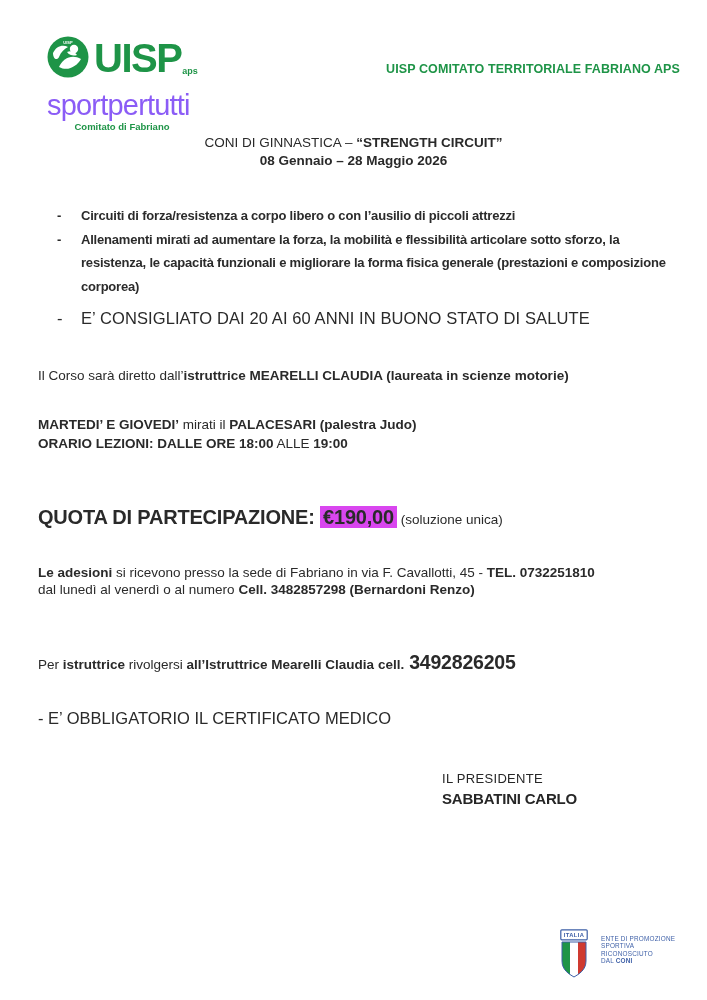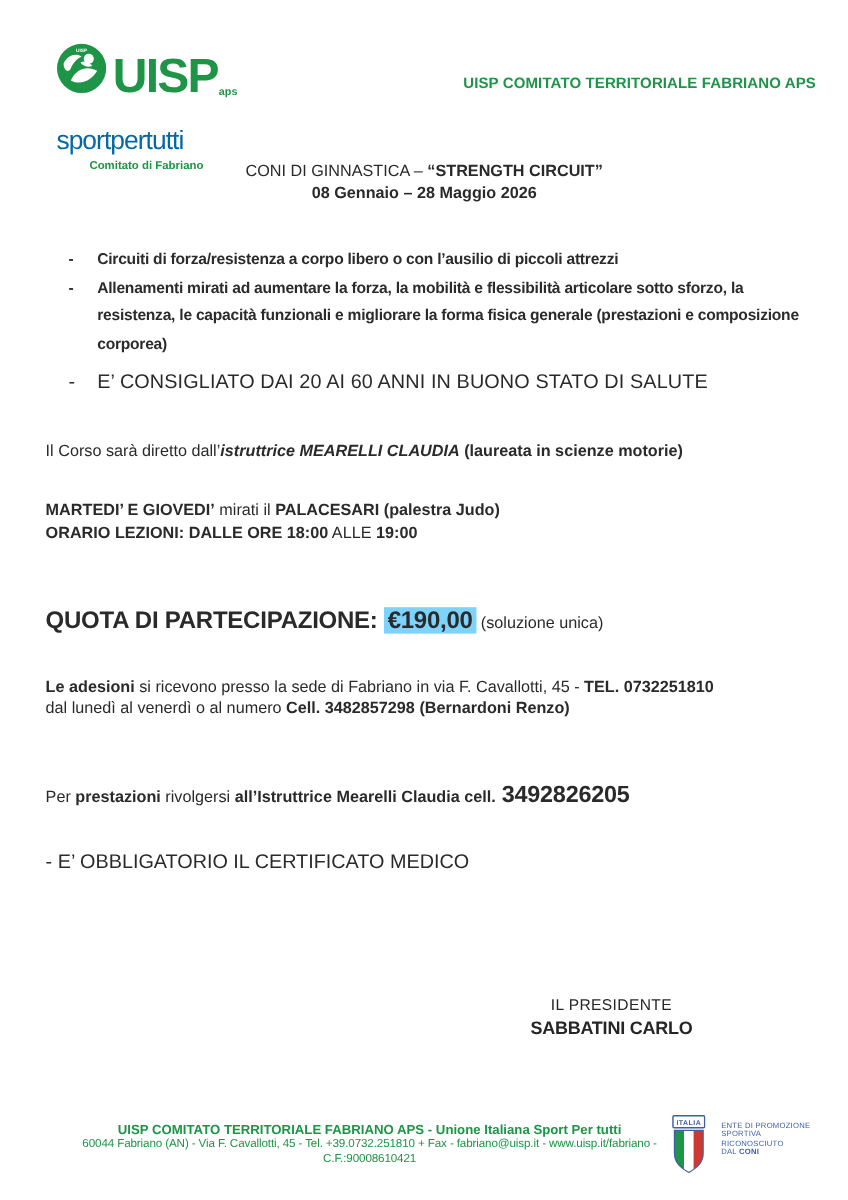--- a/index.html
+++ b/index.html
@@ -3,52 +3,52 @@
 <meta charset="utf-8">
 <style>
   html,body{margin:0;padding:0;background:#fff;}
   .page{
     position:relative;width:707px;height:1000px;background:#ffffff;
     font-family:"Liberation Sans",sans-serif;color:#262626;overflow:hidden;
   }
   
   .logo-block{position:absolute;left:47px;top:36px;width:152px;}
   .logo-row{display:flex;align-items:flex-start;gap:5px;}
-  .uisp-word{font-size:40px;font-weight:bold;color:#1e9447;line-height:57px;letter-spacing:-1.5px;}
+  .uisp-word{font-size:40px;font-weight:bold;color:#1e9447;line-height:44px;letter-spacing:-1.5px;}
   .uisp-word .aps{font-size:9px;font-weight:bold;letter-spacing:0;vertical-align:-2px;margin-left:1px;}
-  .tagline{font-size:22px;color:#0369a1;line-height:26px;letter-spacing:-0.8px;margin-top:-1px;}
+  .tagline{font-size:29px;color:#8b5cf6;line-height:26px;letter-spacing:-0.8px;margin-top:-1px;}
   .comitato{font-size:9.5px;font-weight:bold;color:#1e9447;text-align:center;margin-top:3px;width:150px;}
   .org-title{position:absolute;top:62px;right:27px;font-size:12.5px;font-weight:bold;color:#1e9447;letter-spacing:0.1px;}
   
   .doc-title{position:absolute;top:134px;left:0;right:0;text-align:center;font-size:13.5px;line-height:17.5px;color:#2a2a2a;}
   .doc-title .b{font-weight:bold;}
   
   .bullet-list{position:absolute;top:204px;left:57px;width:614px;}
   .bullet{display:flex;font-weight:bold;font-size:13px;line-height:23.5px;letter-spacing:-0.2px;color:#2b2b2b;}
   .bullet .dash{width:24px;flex:none;}
   .bullet .btxt{width:590px;}
   
   .advice{position:absolute;top:309px;left:57px;display:flex;font-size:16.5px;letter-spacing:0.1px;white-space:nowrap;color:#2a2a2a;}
   .advice .dash{width:24px;flex:none;}
   
   .para{position:absolute;left:38px;font-size:13.5px;white-space:nowrap;color:#2a2a2a;}
   .b{font-weight:bold;}
-  .bi{font-weight:bold;font-style:italic;}
+  .bi{font-weight:bold;}
   .p-corso{top:368px;}
   .p-days{top:417px;}
   .p-hours{top:436px;}
   .p-quota{top:506px;font-size:20px;font-weight:bold;letter-spacing:-0.2px;}
-  .p-quota .amount{background:#7dd3fc;padding:0 3px;}
+  .p-quota .amount{background:#d946ef;padding:0 3px;}
   .p-quota .note{font-size:13.5px;font-weight:normal;letter-spacing:0;}
   .p-adesioni{top:565px;white-space:normal;width:640px;line-height:16.5px;}
   .p-info{top:651px;}
   .p-info .phone{font-size:19.5px;font-weight:bold;margin-left:5px;letter-spacing:-0.2px;}
   .p-medical{top:709px;font-size:16.5px;}
   
-  .signature{position:absolute;left:442px;top:830px;text-align:center;}
+  .signature{position:absolute;left:442px;top:771px;}
   .sig-role{font-size:13px;letter-spacing:0.3px;}
   .sig-name{font-size:15px;font-weight:bold;margin-top:4px;letter-spacing:-0.2px;}
   
   .footer-text{position:absolute;top:936px;left:58px;width:500px;text-align:center;color:#1e9447;}
   .footer-l1{font-size:11px;font-weight:bold;line-height:12px;}
   .footer-l2{font-size:9.7px;line-height:12px;letter-spacing:-0.1px;}
   .shield{position:absolute;left:560px;top:929px;}
   .coni-text{position:absolute;left:601px;top:935px;font-size:6.4px;line-height:7.3px;color:#3d5fa7;letter-spacing:0.2px;}
   .coni-text .b{font-weight:bold;}
 </style>
@@ -113,34 +113,30 @@
   <div class="para p-quota">
     <span>QUOTA DI PARTECIPAZIONE: </span><span class="amount">€190,00</span><span class="note"> (soluzione unica)</span>
   </div>
 
   <div class="para p-adesioni">
     <div><span class="b">Le adesioni</span><span> si ricevono presso la sede di Fabriano in via F. Cavallotti, 45 - </span><span class="b">TEL. 0732251810</span></div>
     <div><span>dal lunedì al venerdì o al numero </span><span class="b">Cell. 3482857298 (Bernardoni Renzo)</span></div>
   </div>
 
   <div class="para p-info">
-    <span>Per </span><span class="b">prestazioni</span><span> rivolgersi </span><span class="b">all’Istruttrice Mearelli Claudia cell.</span><span class="phone">3492826205</span>
+    <span>Per </span><span class="b">istruttrice</span><span> rivolgersi </span><span class="b">all’Istruttrice Mearelli Claudia cell.</span><span class="phone">3492826205</span>
   </div>
 
   <div class="para p-medical">- E’ OBBLIGATORIO IL CERTIFICATO MEDICO</div>
 
   <div class="signature">
     <div class="sig-role">IL PRESIDENTE</div>
     <div class="sig-name">SABBATINI CARLO</div>
   </div>
 
-  <div class="footer-text">
-    <div class="footer-l1">UISP COMITATO TERRITORIALE FABRIANO APS - Unione Italiana Sport Per tutti</div>
-    <div class="footer-l2">60044 Fabriano (AN) - Via F. Cavallotti, 45 - Tel. +39.0732.251810 + Fax - fabriano@uisp.it - www.uisp.it/fabriano -  C.F.:90008610421</div>
-  </div>
 
   <div class="shield">
     <svg width="28" height="50" viewBox="0 0 28 50">
       <rect x="0.8" y="0.8" width="26.4" height="10" fill="#ffffff" stroke="#3d5fa7" stroke-width="1.2" rx="1"></rect>
       <text x="14" y="8.3" font-size="5.8" fill="#3d5fa7" text-anchor="middle" font-weight="bold" letter-spacing="0.4" font-family="Liberation Sans, sans-serif">ITALIA</text>
       <clipPath id="shieldClip">
         <path d="M2,13 h24 v19 c0,9 -7,13 -12,16 c-5,-3 -12,-7 -12,-16 z"></path>
       </clipPath>
       <g clip-path="url(#shieldClip)">
         <rect x="2" y="13" width="8" height="36" fill="#1e9447"></rect>

